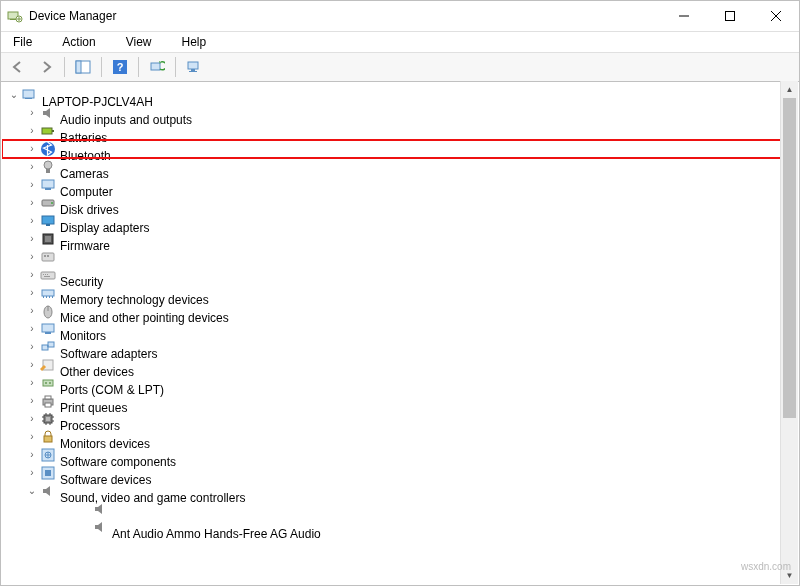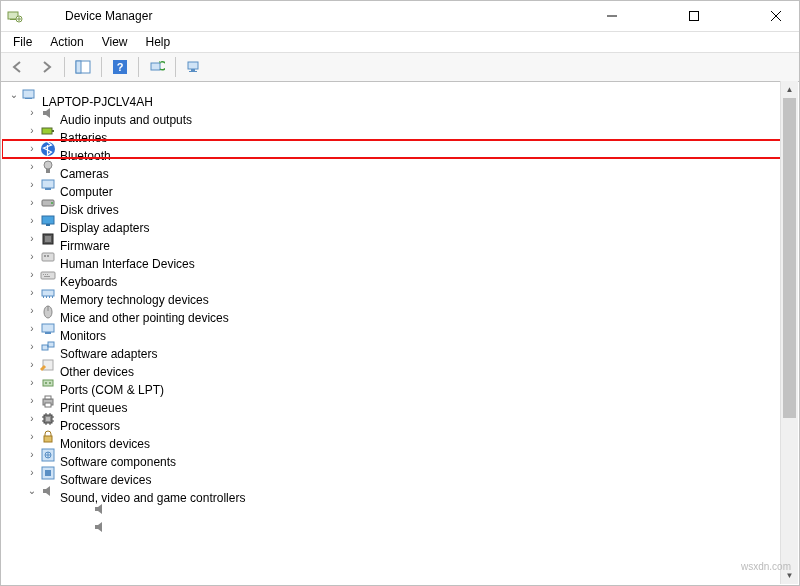--- a/index.html
+++ b/index.html
@@ -22,41 +22,40 @@
     position: relative;
     background: #fff;
   }
   
   .titlebar {
     height: 30px;
     display: flex;
     align-items: center;
     padding: 0 0 0 6px;
     border-bottom: 1px solid #e0e0e0;
-    gap: 36px;
   }
   .titlebar .app-icon {
     width: 16px; height: 16px; margin-right: 6px;
   }
   .titlebar .title { flex: 0 0 auto; }
   .titlebar .spacer { flex: 1 1 auto; }
   .winbtn {
     width: 46px; height: 30px;
     display: flex; align-items: center; justify-content: center;
     font-family: "Segoe UI Symbol", sans-serif;
     font-size: 10px;
     cursor: default;
   }
   
   .menubar {
     height: 20px;
     display: flex;
     align-items: center;
     padding: 0 4px;
-    gap: 2px;
+    gap: 14px;
   }
   .menubar .menu-item {
     padding: 2px 8px;
     cursor: default;
   }
   
   .toolbar {
     height: 28px;
     display: flex;
     align-items: center;
@@ -313,34 +312,33 @@
           </div>
           <div class="row indent1">
             <span class="exp">›</span>
             <span class="ic">
               <svg width="16" height="16">
                 <rect x="2" y="4" width="12" height="8" rx="1" fill="#ddd" stroke="#999"></rect>
                 <rect x="4" y="6" width="2" height="2" fill="#999"></rect>
                 <rect x="7" y="6" width="2" height="2" fill="#999"></rect>
               </svg>
             </span>
-            <span class="lbl">Human Interface Devices</span>
           </div>
           <div class="row indent1">
             <span class="exp">›</span>
             <span class="ic">
               <svg width="16" height="16">
                 <rect x="1" y="5" width="14" height="7" rx="1" fill="#ddd" stroke="#999"></rect>
                 <rect x="3" y="7" width="1" height="1" fill="#999"></rect>
                 <rect x="5" y="7" width="1" height="1" fill="#999"></rect>
                 <rect x="7" y="7" width="1" height="1" fill="#999"></rect>
                 <rect x="4" y="9" width="6" height="1" fill="#999"></rect>
               </svg>
             </span>
-            <span class="lbl">Keyboards</span>
+            <span class="lbl">Security</span>
           </div>
           <div class="row indent1">
             <span class="exp">›</span>
             <span class="ic">
               <svg width="16" height="16">
                 <rect x="2" y="5" width="12" height="6" fill="#cfe3f6" stroke="#5a8fc4"></rect>
                 <rect x="3" y="11" width="1" height="2" fill="#5a8fc4"></rect>
                 <rect x="6" y="11" width="1" height="2" fill="#5a8fc4"></rect>
                 <rect x="9" y="11" width="1" height="2" fill="#5a8fc4"></rect>
                 <rect x="12" y="11" width="1" height="2" fill="#5a8fc4"></rect>
@@ -470,20 +468,21 @@
               <path d="M3 6 h3 l4 -3 v10 l-4 -3 h-3 z" fill="#888"></path>
             </svg>
         </span>
       </div>
       <div class="row indent2">
         <span class="ic">
           <svg width="16" height="16">
               <path d="M3 6 h3 l4 -3 v10 l-4 -3 h-3 z" fill="#888"></path>
             </svg>
         </span>
+        <span class="lbl">Ant Audio Ammo Hands-Free AG Audio</span>
       </div>
 
     </div>
   </div>
 
   <div class="scrollbar">
     <div class="sb-btn">▲</div>
     <div class="sb-track">
       <div class="sb-thumb"></div>
     </div>

